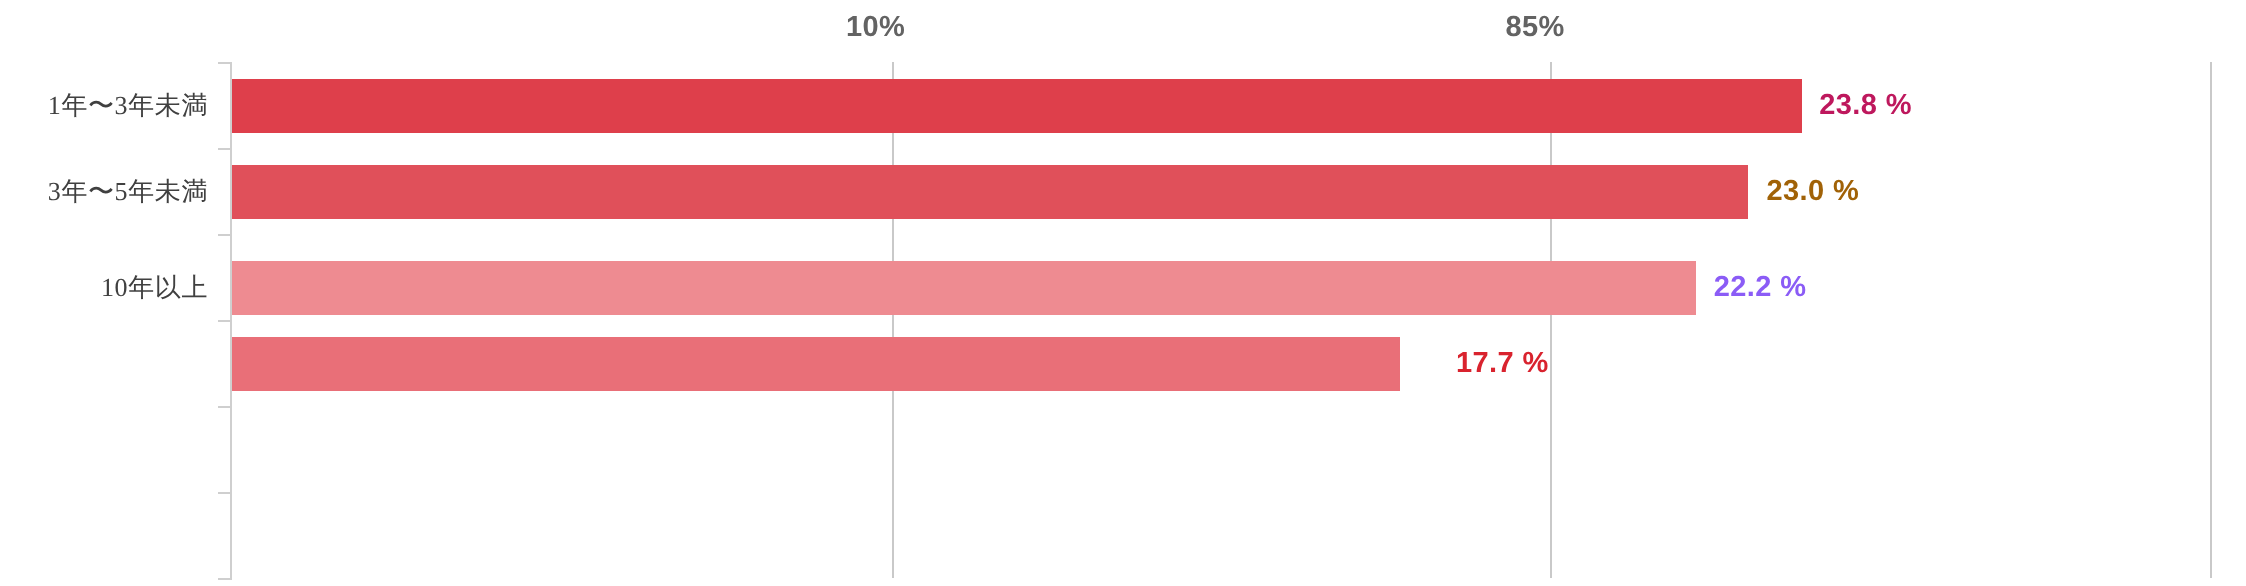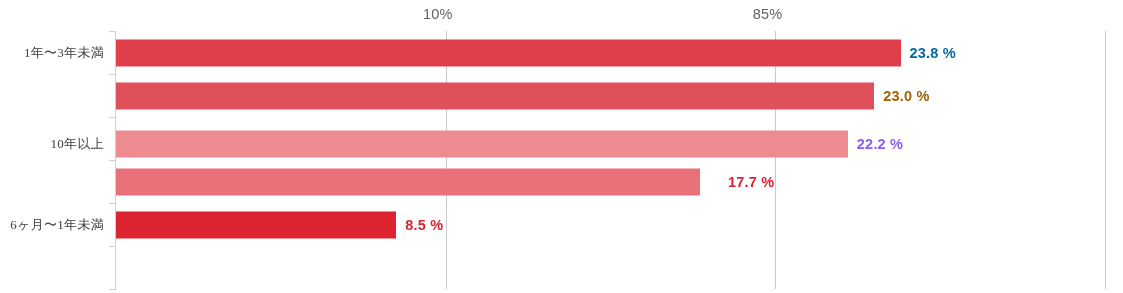--- a/index.html
+++ b/index.html
@@ -33,21 +33,21 @@
     position: absolute;
     top: 31px;
     width: 1px;
     height: 258px;
     background: #c9c9c9;
   }
   .tick-label {
     position: absolute;
     top: 6px;
     font-size: 14.5px;
-    font-weight: normal;
+    font-weight: bold;
     color: #636363;
     letter-spacing: .2px;
     transform: translateX(-100%);
     white-space: nowrap;
   }
 
   .y-axis-line {
     position: absolute;
     left: 115px;
     top: 31px;
@@ -121,39 +121,35 @@
     <div class="tick-label" style="left: 782.333px;">85%</div>
     <div class="tick-label" style="left: 1176px;">30%</div>
   </div>
 
   <div class="y-axis-line"></div>
 
   <div class="rows-layer" id="rows-layer">
       <div class="row" style="top: 31px;">
         <div class="cat-label">1年〜3年未満</div>
         <div class="bar" style="width: 784.607px; background: rgb(222, 63, 75);"></div>
-        <div class="bar-value" style="left: 909.607px; color: #0369a1;">23.8 %</div>
+        <div class="bar-value" style="left: 909.607px; color: #be185d;">23.8 %</div>
       </div>
       <div class="row" style="top: 74px;">
+        <div class="cat-label">3年〜5年未満</div>
         <div class="bar" style="width: 758.233px; background: rgb(224, 80, 90);"></div>
         <div class="bar-value" style="left: 883.233px; color: #a16207;">23.0 %</div>
       </div>
       <div class="row" style="top: 122px;">
         <div class="cat-label">10年以上</div>
         <div class="bar" style="width: 731.86px; background: rgb(238, 139, 145);"></div>
         <div class="bar-value" style="left: 856.86px; color: #8b5cf6;">22.2 %</div>
       </div>
       <div class="row" style="top: 160px;">
         <div class="bar" style="width: 583.51px; background: rgb(233, 111, 120);"></div>
         <div class="bar-value" style="left: 728px; color: rgb(217, 35, 46);">17.7 %</div>
-      </div>
-      <div class="row" style="top: 203px;">
-        <div class="cat-label">6ヶ月〜1年未満</div>
-        <div class="bar" style="width: 280.217px; background: rgb(220, 36, 48);"></div>
-        <div class="bar-value" style="left: 405.217px; color: rgb(217, 35, 46);">8.5 %</div>
       </div>
     </div>
 
 <div class="y-tick" style="top: 31px;"></div>
     <div class="y-tick" style="top: 74px;"></div>
     <div class="y-tick" style="top: 117px;"></div>
     <div class="y-tick" style="top: 160px;"></div>
     <div class="y-tick" style="top: 203px;"></div>
     <div class="y-tick" style="top: 246px;"></div>
     <div class="y-tick" style="top: 289px;"></div>

